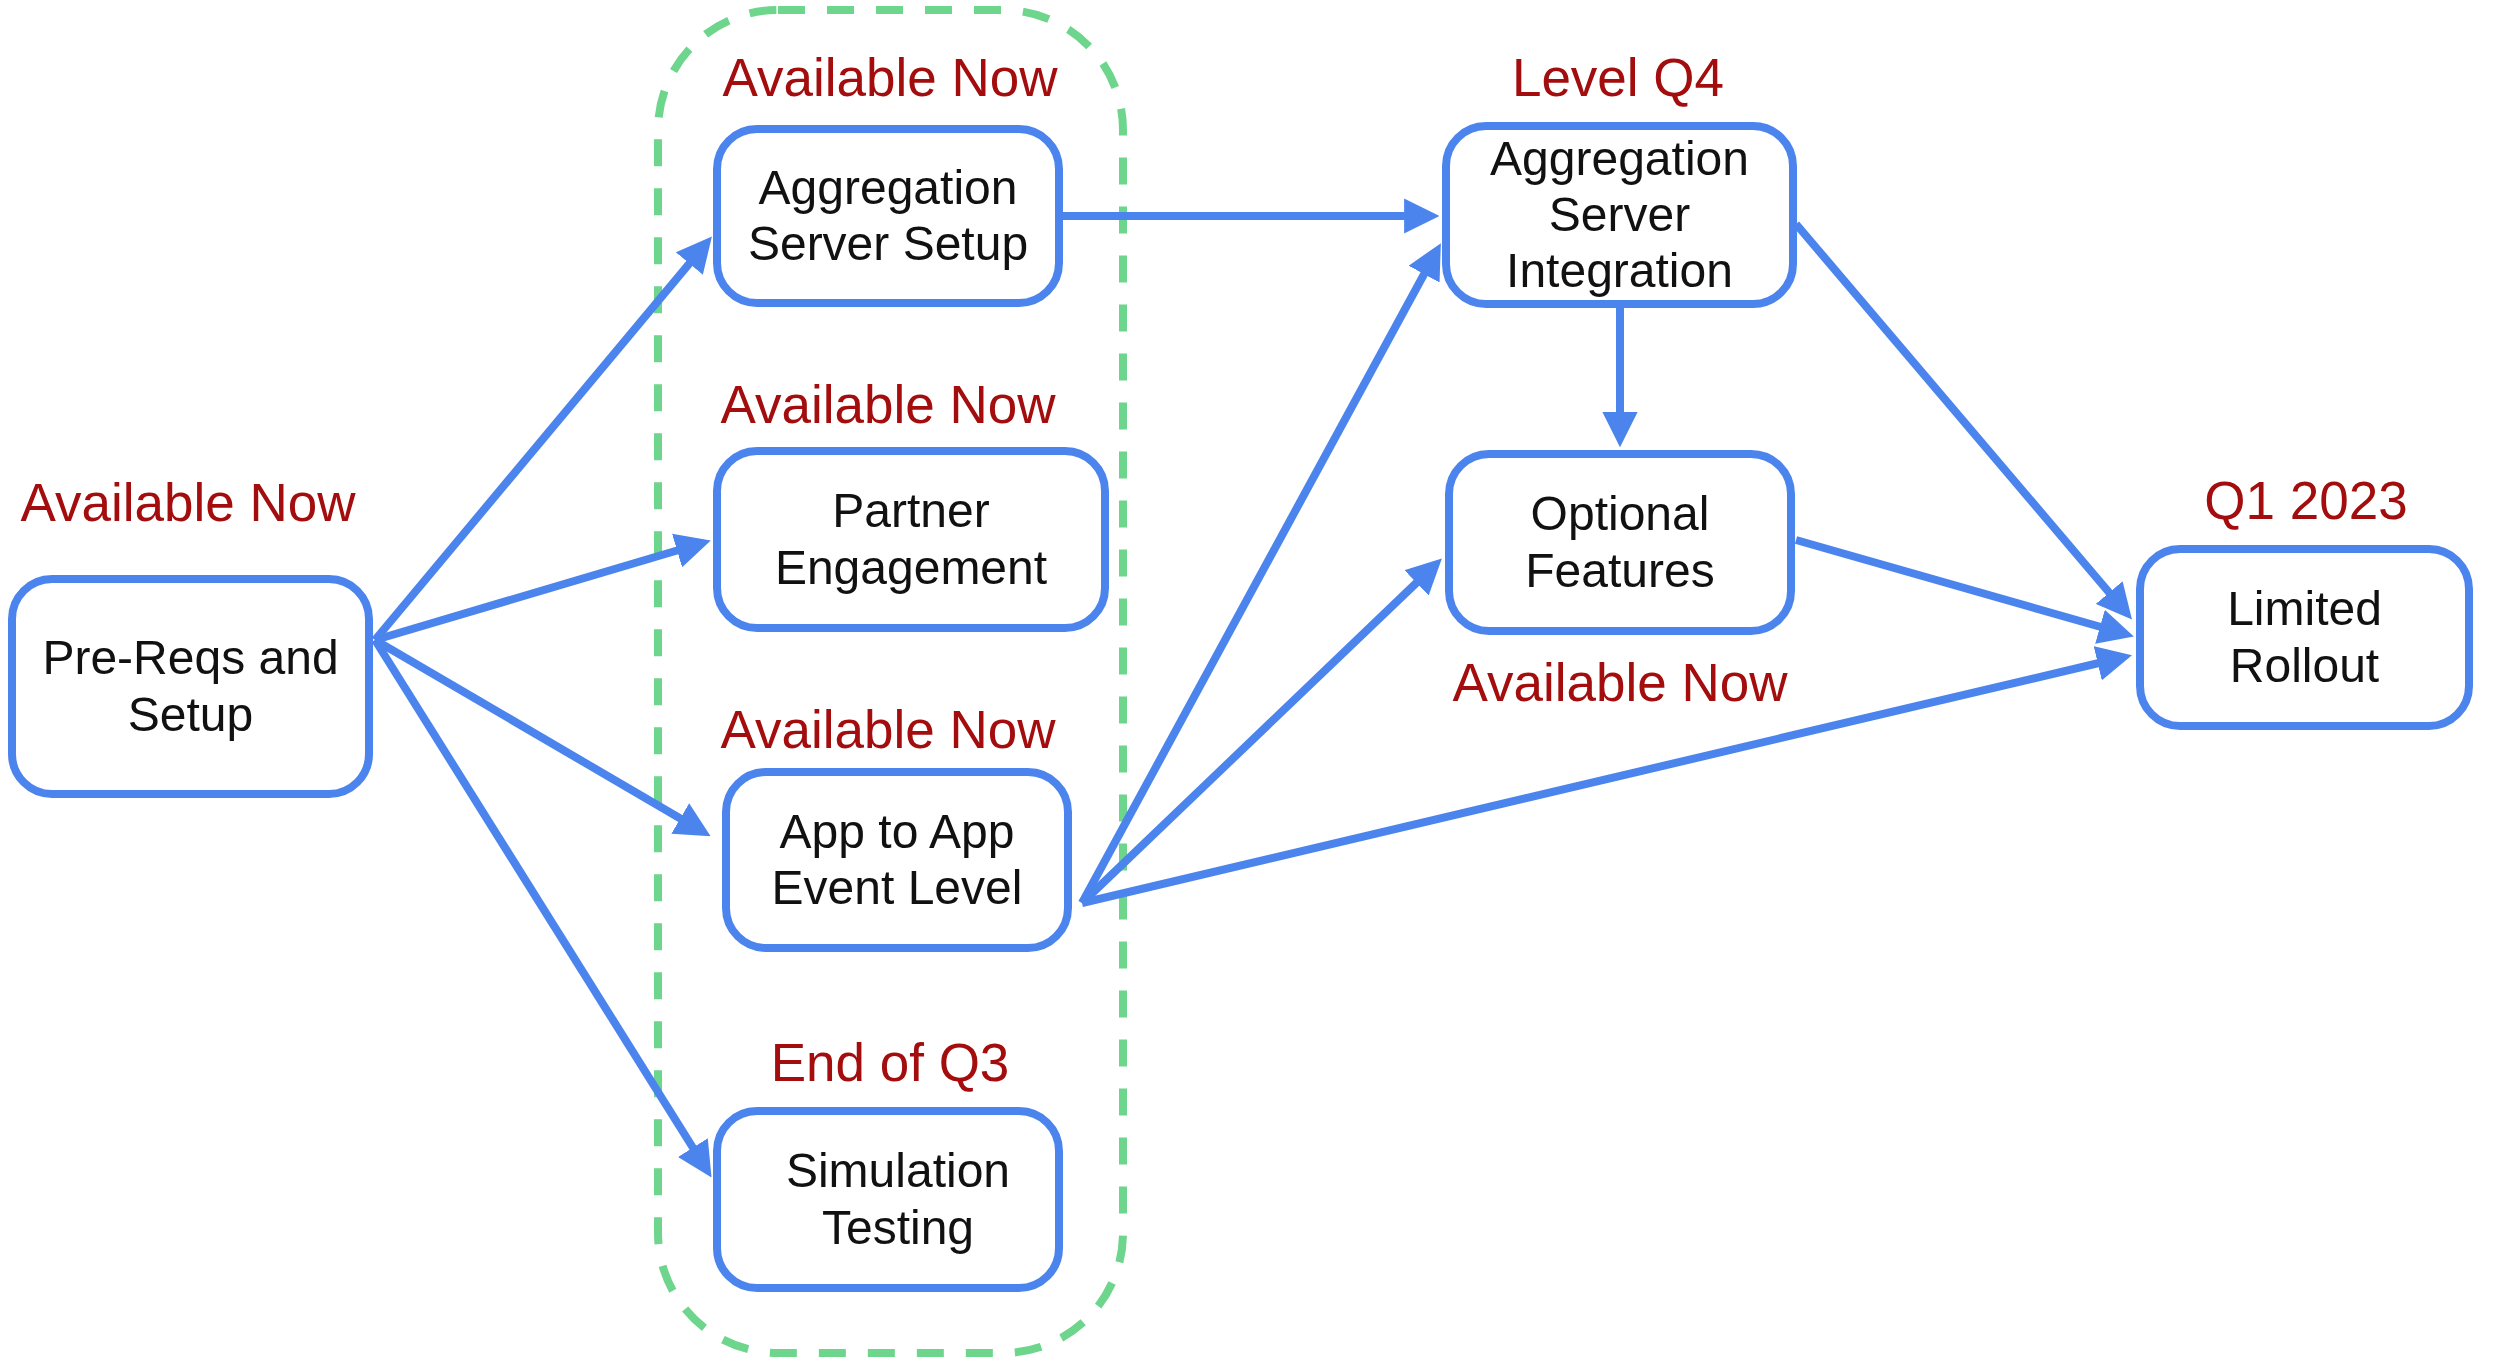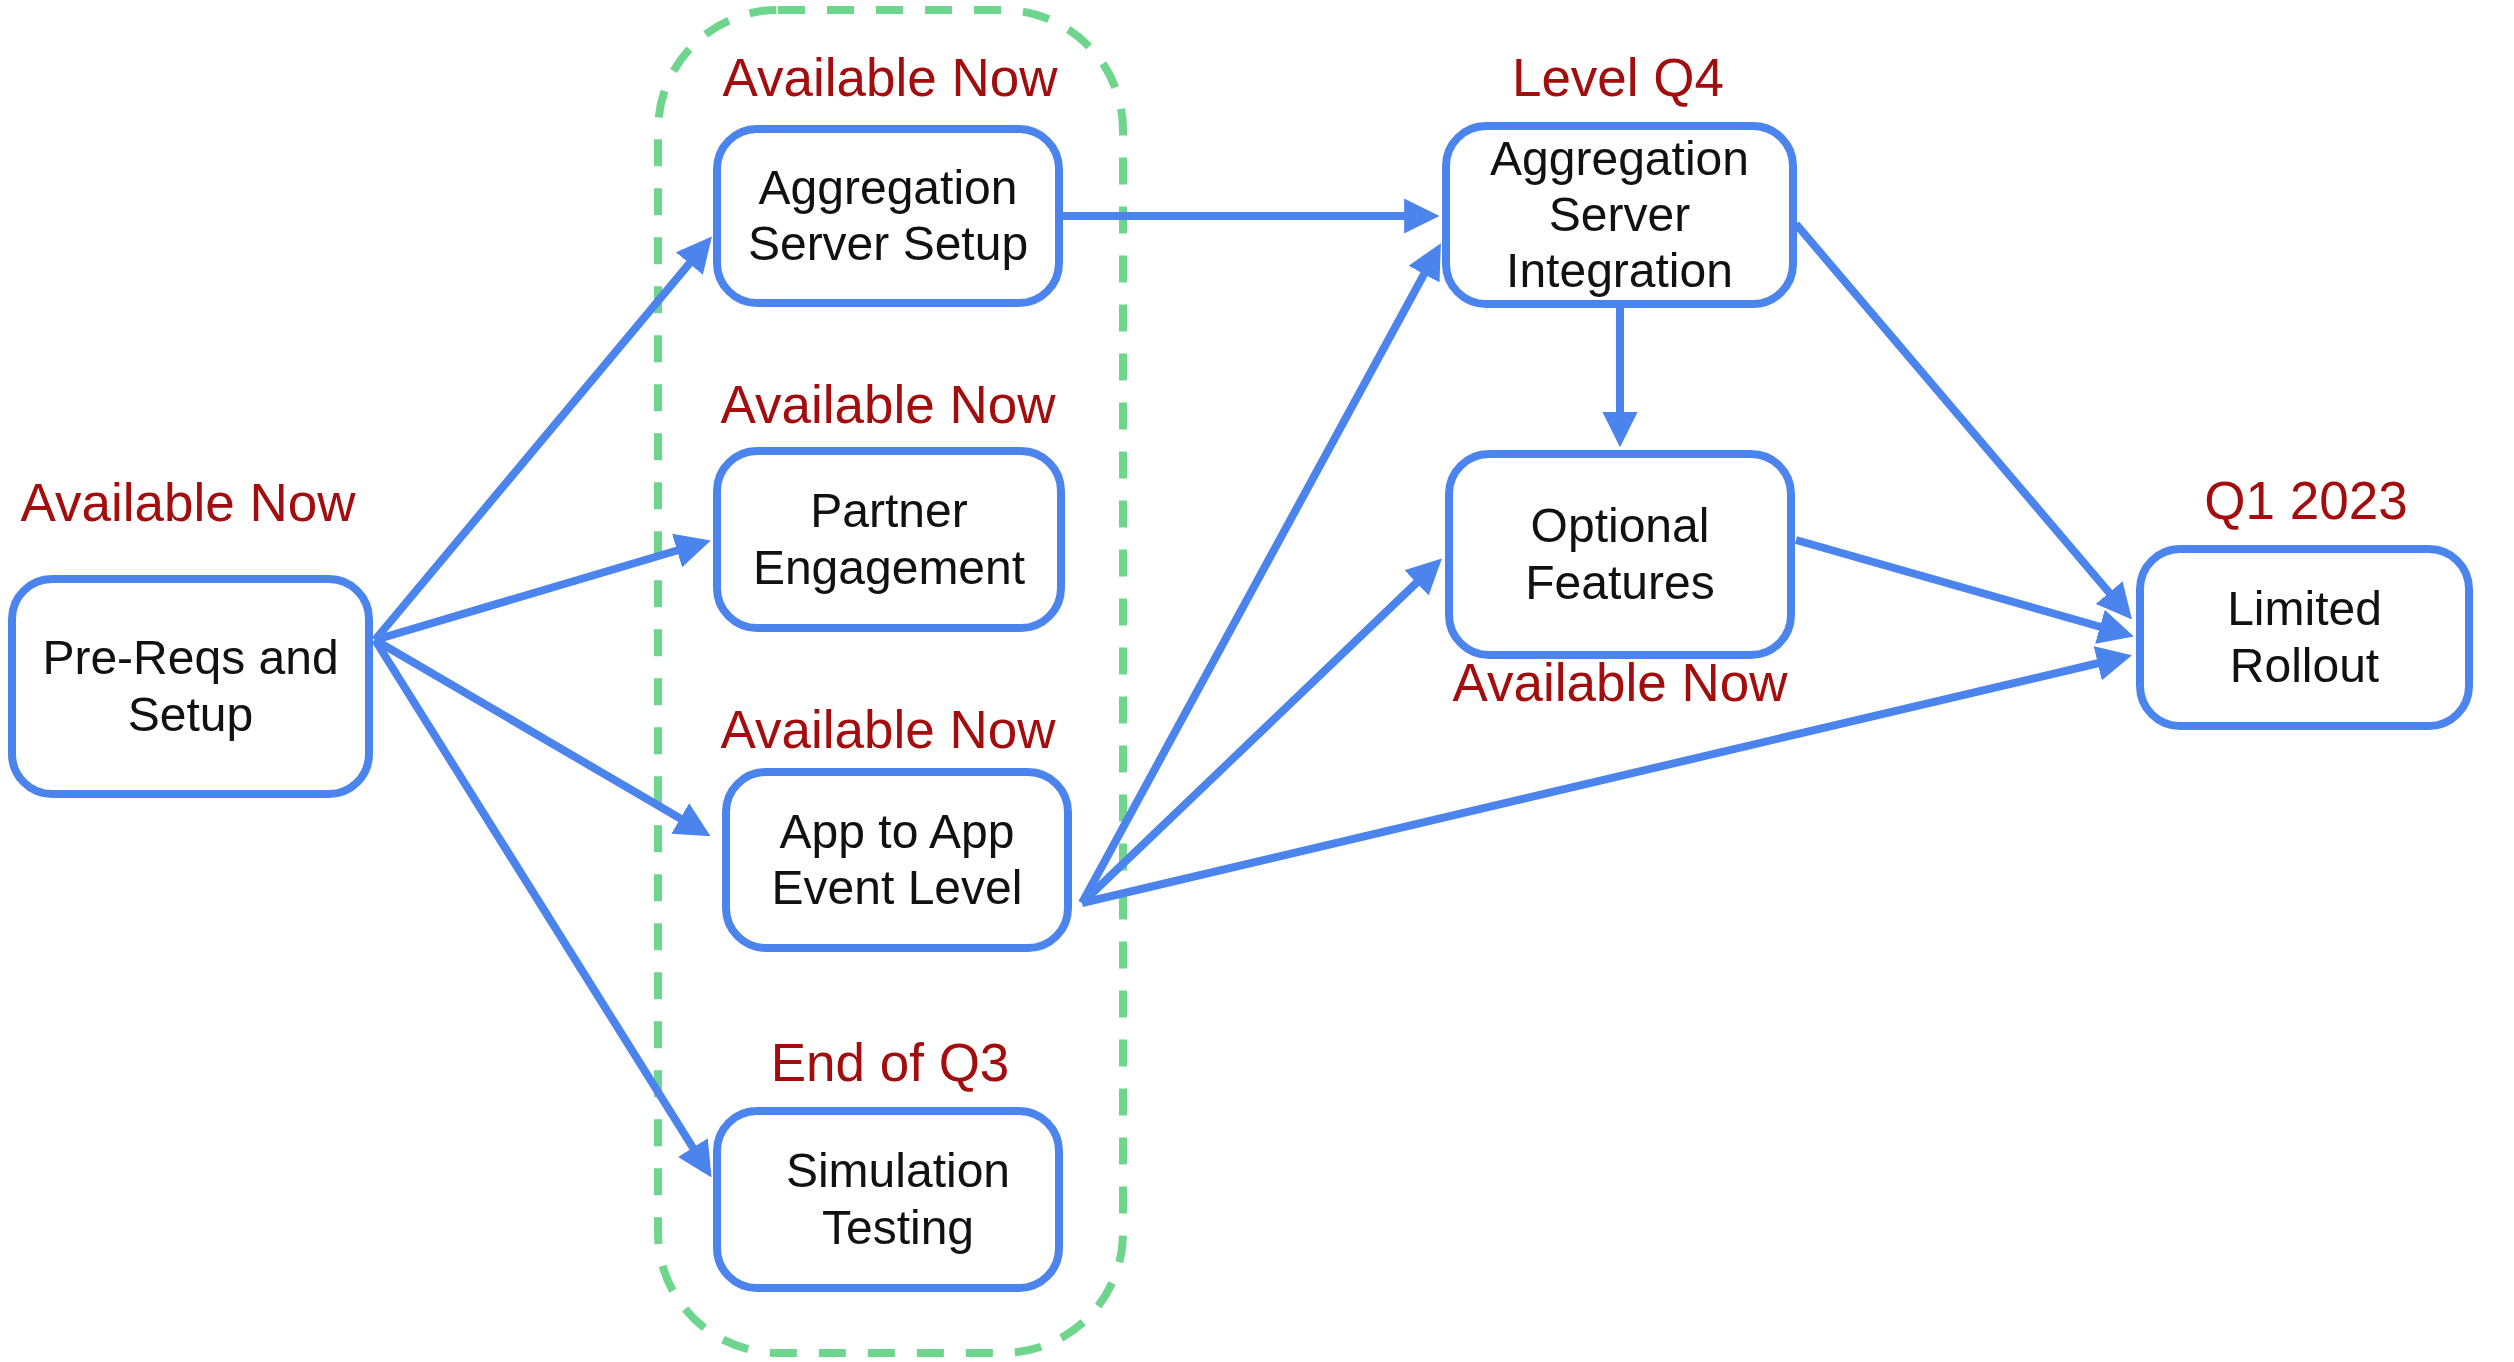--- a/index.html
+++ b/index.html
@@ -16,25 +16,25 @@
   }
   .status{
     position:absolute;width:500px;text-align:center;
     font-size:53px;line-height:1.1;font-weight:500;color:#a30d0d;
     white-space:pre;
   }
 
   
   .n-prereqs{left:8px;   top:547px;  width:365px;height:223px;margin-top:28px;}
   .n-ass    {left:713px; top:125px;  width:350px;height:182px;}
-  .n-pe     {left:713px; top:447px;  width:352px;height:185px;}
+  .n-pe     {left:713px; top:447px;  width:396px;height:185px;}
   .n-a2a    {left:722px; top:768px;  width:350px;height:184px;}
   .n-st     {left:713px; top:1107px; width:350px;height:185px;padding-left:20px;}
   .n-asi    {left:1442px;top:122px;  width:355px;height:186px;}
-  .n-of     {left:1445px;top:450px;  width:350px;height:209px;}
+  .n-of     {left:1445px;top:450px;  width:350px;height:185px;}
   .n-lr     {left:2136px;top:545px;  width:337px;height:185px;}
 
   
   .s-prereqs{left:-62px; top:474px;}
   .s-ass    {left:640px; top:49px;}
   .s-pe     {left:638px; top:376px;}
   .s-a2a    {left:638px; top:701px;}
   .s-st     {left:640px; top:1034px;}
   .s-asi    {left:1368px;top:49px;}
   .s-of     {left:1370px;top:654px;}

